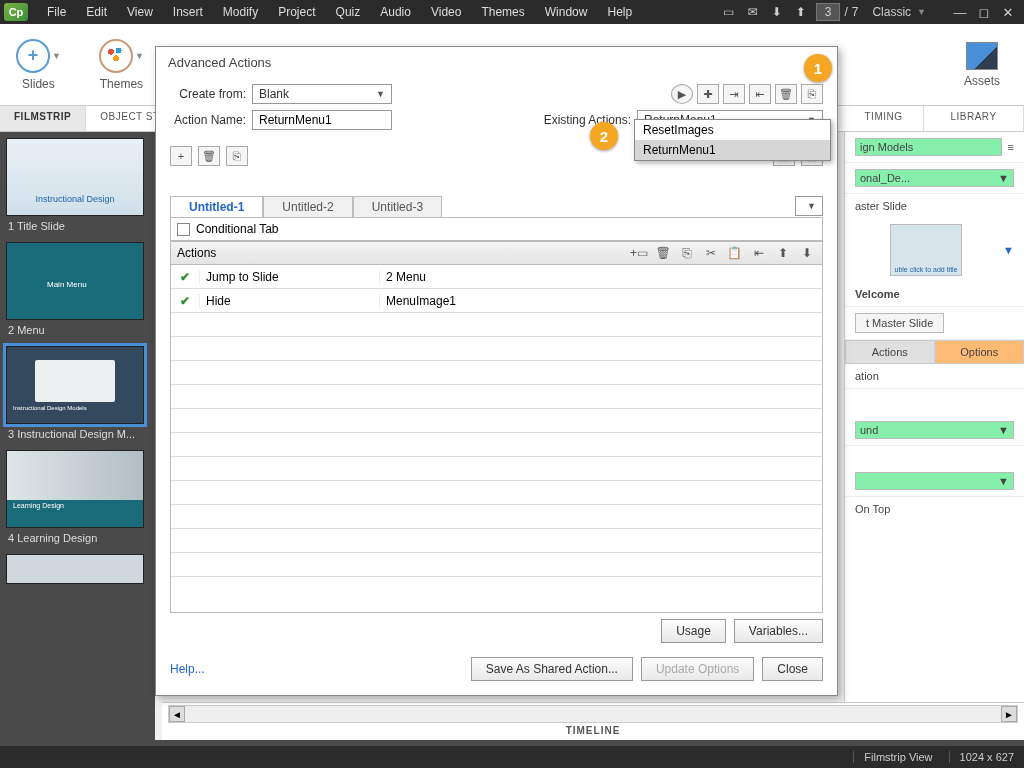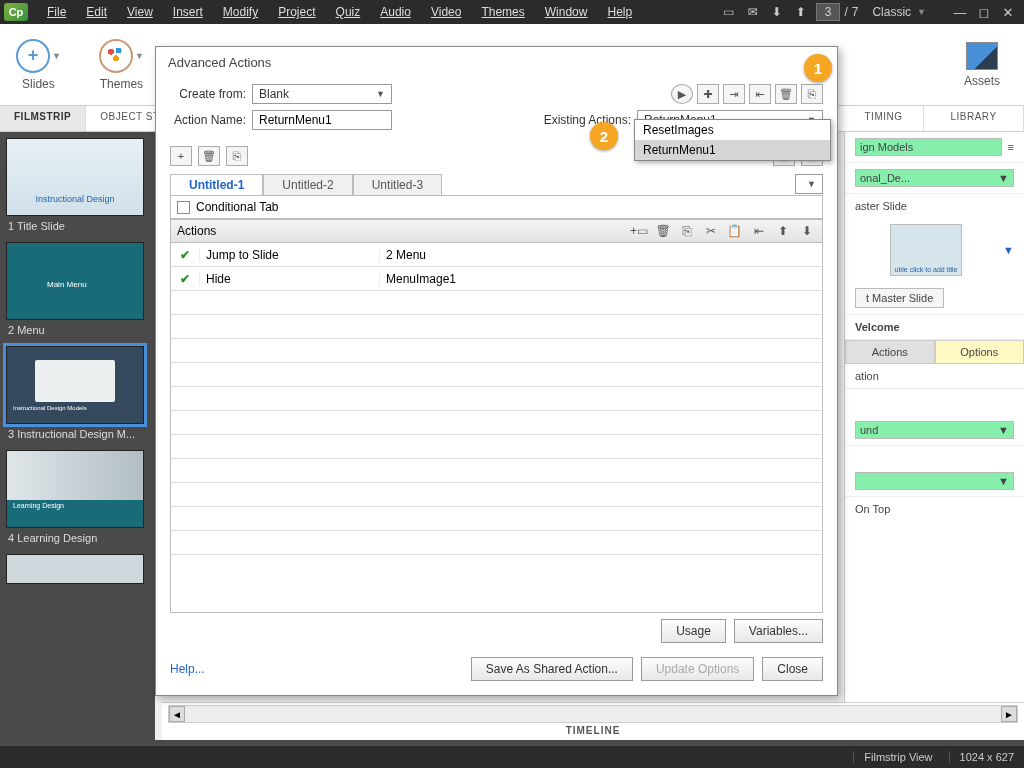--- a/index.html
+++ b/index.html
@@ -1,21 +1,21 @@
 <!DOCTYPE html>
 <html><head>
 <meta charset="utf-8">
 <style>
 * { margin: 0; padding: 0; box-sizing: border-box; font-family: -apple-system, "Segoe UI", Tahoma, sans-serif; }
 body { width: 1024px; height: 768px; background: #4a4a4a; overflow: hidden; font-size: 12px; position: relative; }
 
 
 .titlebar { height: 24px; background: #2b2b2b; display: flex; align-items: center; padding: 0 4px; color: #ddd; }
 .logo { width: 24px; height: 18px; background: linear-gradient(135deg, #7cb342, #388e3c); border-radius: 3px; display: flex; align-items: center; justify-content: center; color: #fff; font-weight: bold; font-size: 11px; margin-right: 10px; }
-.menubar { display: flex; gap: 2px; flex: 1; text-decoration: underline; }
+.menubar { display: flex; gap: 2px; flex: 1; }
 .menubar span { padding: 3px 9px; cursor: default; }
 .titlebar-right { display: flex; align-items: center; gap: 6px; margin-left: auto; }
 .titlebar-right .ico { width: 18px; height: 14px; display: flex; align-items: center; justify-content: center; color: #ccc; }
 .page-ind { display: flex; align-items: center; gap: 4px; color: #ccc; }
 .page-ind .cur { background: #555; border: 1px solid #777; padding: 1px 8px; }
 .workspace-sel { display: flex; align-items: center; gap: 4px; padding: 2px 8px; color: #ccc; }
 .win-controls { display: flex; margin-left: 8px; }
 .win-controls div { width: 24px; height: 20px; display: flex; align-items: center; justify-content: center; color: #ccc; font-size: 13px; }
 
 
@@ -46,21 +46,21 @@
 .thumb4 .ph { width: 138px; height: 50px; background: linear-gradient(90deg,#dfe6e9,#b2bec3); margin-top:-20px; }
 
 
 .right-panel { width: 180px; background: #fff; border-left: 1px solid #ccc; padding: 0; font-size: 11px; color: #444; overflow: hidden; }
 .rp-row { padding: 6px 10px; border-bottom: 1px solid #eee; display: flex; align-items: center; gap: 6px; }
 .rp-sel { flex: 1; border: 1px solid #bbb; padding: 2px 4px; background: #86efac; display: flex; justify-content: space-between; align-items: center; }
 .rp-thumb { width: 72px; height: 52px; border: 1px solid #bbb; background: #d6e4ec; margin: 6px auto; position: relative; display:flex; align-items:center; justify-content:center; }
 .rp-thumb .tip { position: absolute; bottom: 2px; font-size: 7px; color: #2266aa; }
 .rp-btn { border: 1px solid #bbb; background: #f5f5f5; padding: 3px 10px; }
 .rp-tabs { display: flex; }
-.rp-tabs div { flex: 1; padding: 5px; text-align: center; border: 1px solid #ccc; background: #fef9c3; }
+.rp-tabs div { flex: 1; padding: 5px; text-align: center; border: 1px solid #ccc; background: #fdba74; }
 .rp-tabs div.active { background: #e0e0e0; }
 
 
 .stage { flex: 1; background: #f0f0f0; position: relative; }
 .timeline-bar { position: absolute; left: 162px; right: 0; bottom: 28px; height: 38px; background: #fff; border-top: 1px solid #ccc; display:flex; flex-direction:column; }
 .timeline-bar .scroll { height:18px; background:#eee; border:1px solid #ccc; margin:2px 6px 0; position:relative; }
 .timeline-bar .scroll .l,.timeline-bar .scroll .r{ position:absolute; width:16px; height:16px; background:#ddd; border:1px solid #aaa; display:flex; align-items:center; justify-content:center; font-size:10px; top:0; }
 .timeline-bar .scroll .l{left:0} .timeline-bar .scroll .r{right:0}
 .timeline-bar .lbl { text-align:center; font-size:10px; font-weight:bold; letter-spacing:1px; padding:2px; color:#555; }
 
@@ -76,21 +76,21 @@
 .frow label { width: 76px; text-align: right; }
 .sel, .txt { border: 1px solid #999; padding: 2px 6px; height: 20px; background: #fff; font-size: 12px; }
 .sel { display: flex; justify-content: space-between; align-items: center; }
 .sel .arr { font-size: 9px; color: #555; }
 .icon-row { display: flex; gap: 4px; margin-left: auto; }
 .sq { width: 22px; height: 20px; border: 1px solid #aaa; background: #f5f5f5; display: flex; align-items: center; justify-content: center; font-size: 11px; color: #555; }
 .sq.play { border-radius: 50%; }
 
 .tab-strip-row { display:flex; align-items:center; gap:10px; margin:10px 0 6px; }
 .mini-btns { display:flex; gap:6px; }
-.tabstrip { display: flex; margin-top: 2px; }
+.tabstrip { display: flex; margin-top: 24px; }
 .tabstrip .t { border: 1px solid #bbb; border-bottom: none; padding: 3px 18px; font-size: 12px; background: #f0f0f0; color: #555; }
 .tabstrip .t.active { background: #fff; color: #2266cc; font-weight: bold; border-bottom: 1px solid #fff; margin-bottom: -1px; }
 .tab-end-sel { margin-left: auto; width: 28px; }
 .cond-row { border: 1px solid #bbb; border-top: 1px solid #bbb; padding: 4px 6px; background: #fff; display: flex; align-items: center; gap: 6px; font-size: 12px; }
 .chk { width: 13px; height: 13px; border: 1px solid #888; background: #fff; }
 
 .actions-hdr { background: linear-gradient(#f4f4f4,#e4e4e4); border: 1px solid #bbb; padding: 4px 6px; font-size: 12px; display: flex; align-items: center; }
 .actions-hdr .tools { margin-left: auto; display: flex; gap: 6px; }
 .actions-hdr .tools span { width: 18px; text-align: center; color: #555; }
 .grid { border: 1px solid #bbb; border-top: none; flex: 1; background: #fff; }
@@ -236,24 +236,24 @@
       </div>
     <div class="rp-row" style="border:none">
         <span>aster Slide</span>
       </div>
     <div style="display:flex;align-items:center;gap:6px;padding:0 10px">
       <div class="rp-thumb">
           <div class="tip">uble click to add title</div>
         </div>
       <span style="color:#2266cc">▼</span>
     </div>
+    <div class="rp-row" style="font-weight:bold">Velcome</div>
     <div class="rp-row">
         <div class="rp-btn">t Master Slide</div>
       </div>
-    <div class="rp-row" style="font-weight:bold">Velcome</div>
     <div class="rp-tabs">
       <div class="active">Actions</div>
       <div>Options</div>
     </div>
     <div class="rp-row">ation</div>
     <div style="height:26px"></div>
     <div class="rp-row">
         <div class="rp-sel">
           <span>und</span>
           <span class="arr">▼</span>

